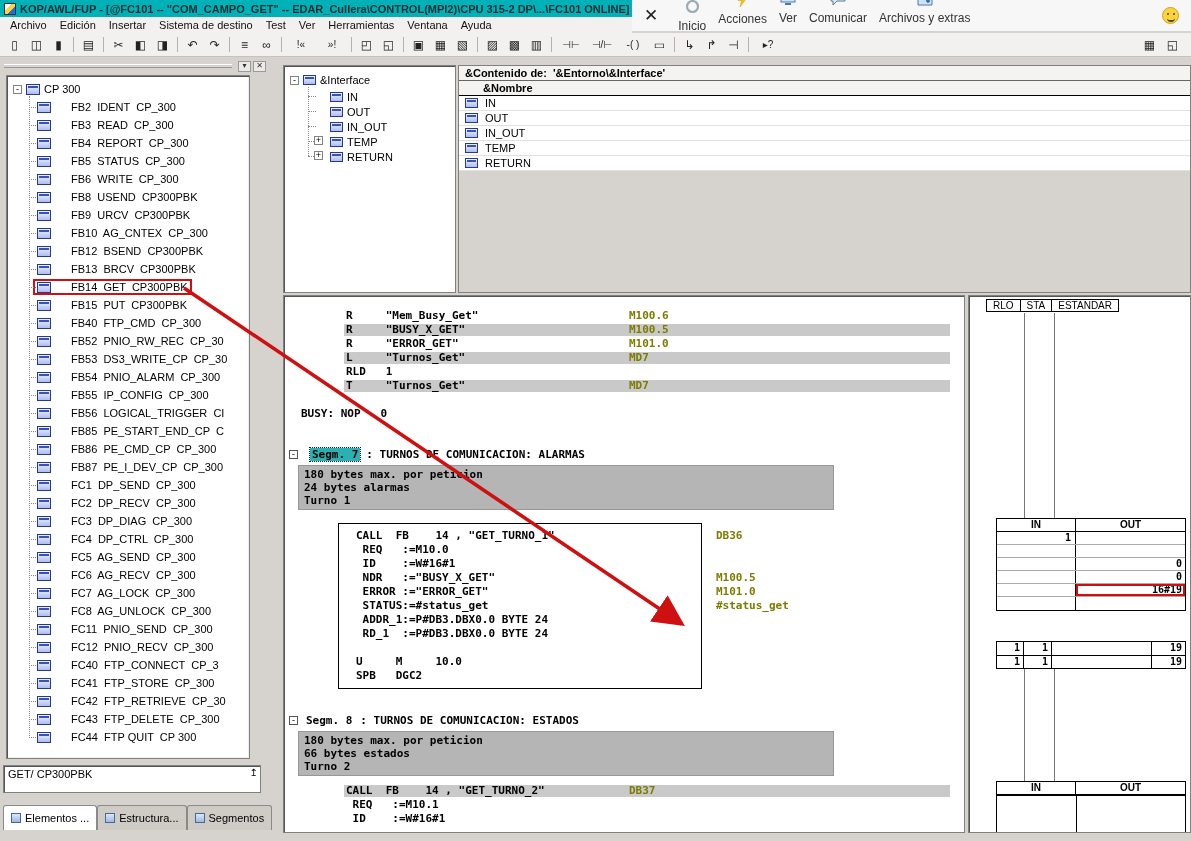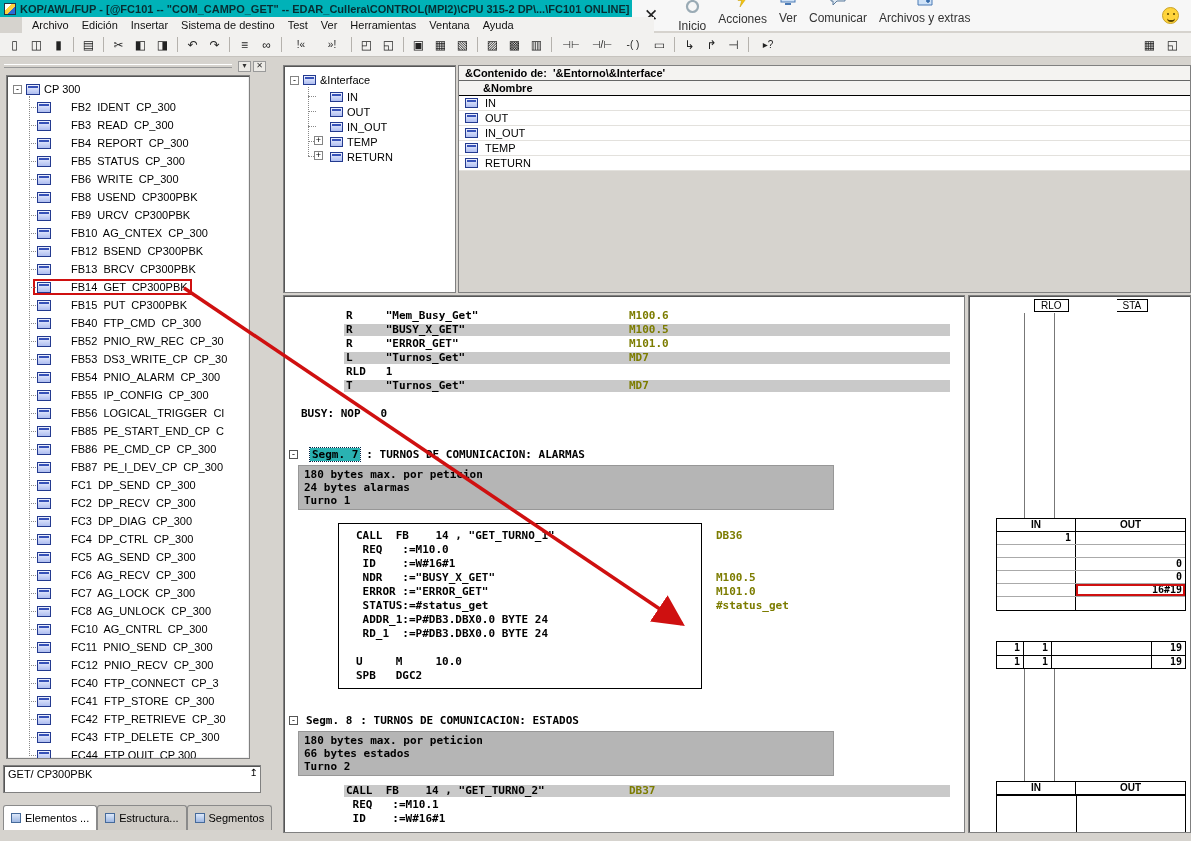--- a/index.html
+++ b/index.html
@@ -17,21 +17,21 @@
     display:flex;align-items:center;gap:12px;padding:0 12px;font-size:12px;color:#333;}
   .vmclose{background:none;border:none;font-size:17px;line-height:17px;color:#222;cursor:default;margin-right:8px;}
   .vmbtn{display:flex;align-items:center;gap:5px;background:none;border:none;font-size:12px;color:#333;cursor:default;white-space:nowrap;flex-direction:column;}
   .vmcaret{font-size:8px;color:#666;}
   .smiley{margin-left:auto;width:17px;height:17px;border-radius:50%;background:#ffd43b;border:1px solid #c9a227;position:relative;}
   .smiley::before{content:'';position:absolute;left:4px;top:5px;width:2px;height:2px;background:#5a4500;border-radius:50%;box-shadow:6px 0 0 #5a4500;}
   .smiley::after{content:'';position:absolute;left:4px;top:7px;width:8px;height:5px;border-bottom:2px solid #5a4500;border-radius:0 0 8px 8px;}
 
   
   .menubar{position:absolute;left:0;top:17px;width:632px;height:16px;background:#f2f1ef;
-    display:flex;align-items:center;gap:1px;padding-left:4px;margin-left:22px;}
+    display:flex;align-items:center;gap:1px;padding-left:4px;}
   .menuitem{padding:1px 6px;color:#111;white-space:nowrap;}
   .toolbar{position:absolute;left:0;top:33px;width:1191px;height:24px;background:#f2f1ef;
     border-bottom:1px solid #c6c3be;display:flex;align-items:center;gap:1px;padding-left:4px;}
   .tbtn{width:21px;height:20px;border:1px solid transparent;background:none;padding:0;
     display:flex;align-items:center;justify-content:center;font-size:12px;color:#222;cursor:default;}
   .tbtn.wide{width:30px;font-size:10px;}
   .tg{white-space:pre;}
   .tsep{width:1px;height:15px;background:#b5b2ad;margin:0 3px;flex:0 0 auto;}
   .tright{margin-left:auto;display:flex;gap:2px;padding-right:8px;}
 
@@ -110,21 +110,21 @@
   .callframe{position:absolute;left:54px;top:-6px;width:364px;height:166px;border:1px solid #000;pointer-events:none;}
   .callwrap .ctext{left:72px;}
   .callwrap .caddr{left:432px;}
   .call2{margin-top:8px;}
 
   
   .statuspanel{position:absolute;left:690px;top:238px;width:223px;height:538px;background:#fff;
     border:1px solid #808080;box-shadow:inset 1px 1px 0 #555;overflow:hidden;
     font-family:"DejaVu Sans Mono","Liberation Mono",monospace;font-weight:bold;font-size:10px;}
   .stathead{position:absolute;left:17px;top:3px;display:flex;font-family:"Liberation Sans",sans-serif;font-weight:normal;font-size:10px;}
-  .stathead span{height:13px;line-height:12px;padding:0 6px;border:1px solid #000;border-left:none;background:#fff;margin-left:48px;}
+  .stathead span{height:13px;line-height:12px;padding:0 6px;border:1px solid #000;border-left:none;background:#fff;}
   .stathead span:first-child{border-left:1px solid #000;}
   .vguide{position:absolute;width:1px;background:#777;}
   .sgrid{position:absolute;left:27px;top:222px;width:190px;border:1px solid #000;background:#fff;}
   .sghead{display:flex;height:13px;border-bottom:1px solid #000;font-family:"Liberation Sans",sans-serif;font-size:10px;}
   .sghead .h1{flex:0 0 79px;text-align:center;border-right:1px solid #000;}
   .sghead .h2{flex:1;text-align:center;}
   .srow{display:flex;height:13px;border-bottom:1px solid #aaa;}
   .srow:last-child{border-bottom:none;}
   .srow .c1{flex:0 0 79px;border-right:1px solid #000;text-align:right;padding-right:4px;}
   .srow .c2{flex:1;text-align:right;padding-right:3px;}
@@ -500,26 +500,20 @@
         </div>
           <div class="titem">
           <span class="tmain">
             <span class="blkicon"></span>
             <span class="tlabel">FC8  AG_UNLOCK  CP_300</span>
           </span>
         </div>
           <div class="titem">
           <span class="tmain">
             <span class="blkicon"></span>
-            <span class="tlabel">FC10  AG_CNTRL  CP_300</span>
-          </span>
-        </div>
-          <div class="titem">
-          <span class="tmain">
-            <span class="blkicon"></span>
             <span class="tlabel">FC11  PNIO_SEND  CP_300</span>
           </span>
         </div>
           <div class="titem">
           <span class="tmain">
             <span class="blkicon"></span>
             <span class="tlabel">FC12  PNIO_RECV  CP_300</span>
           </span>
         </div>
           <div class="titem">

